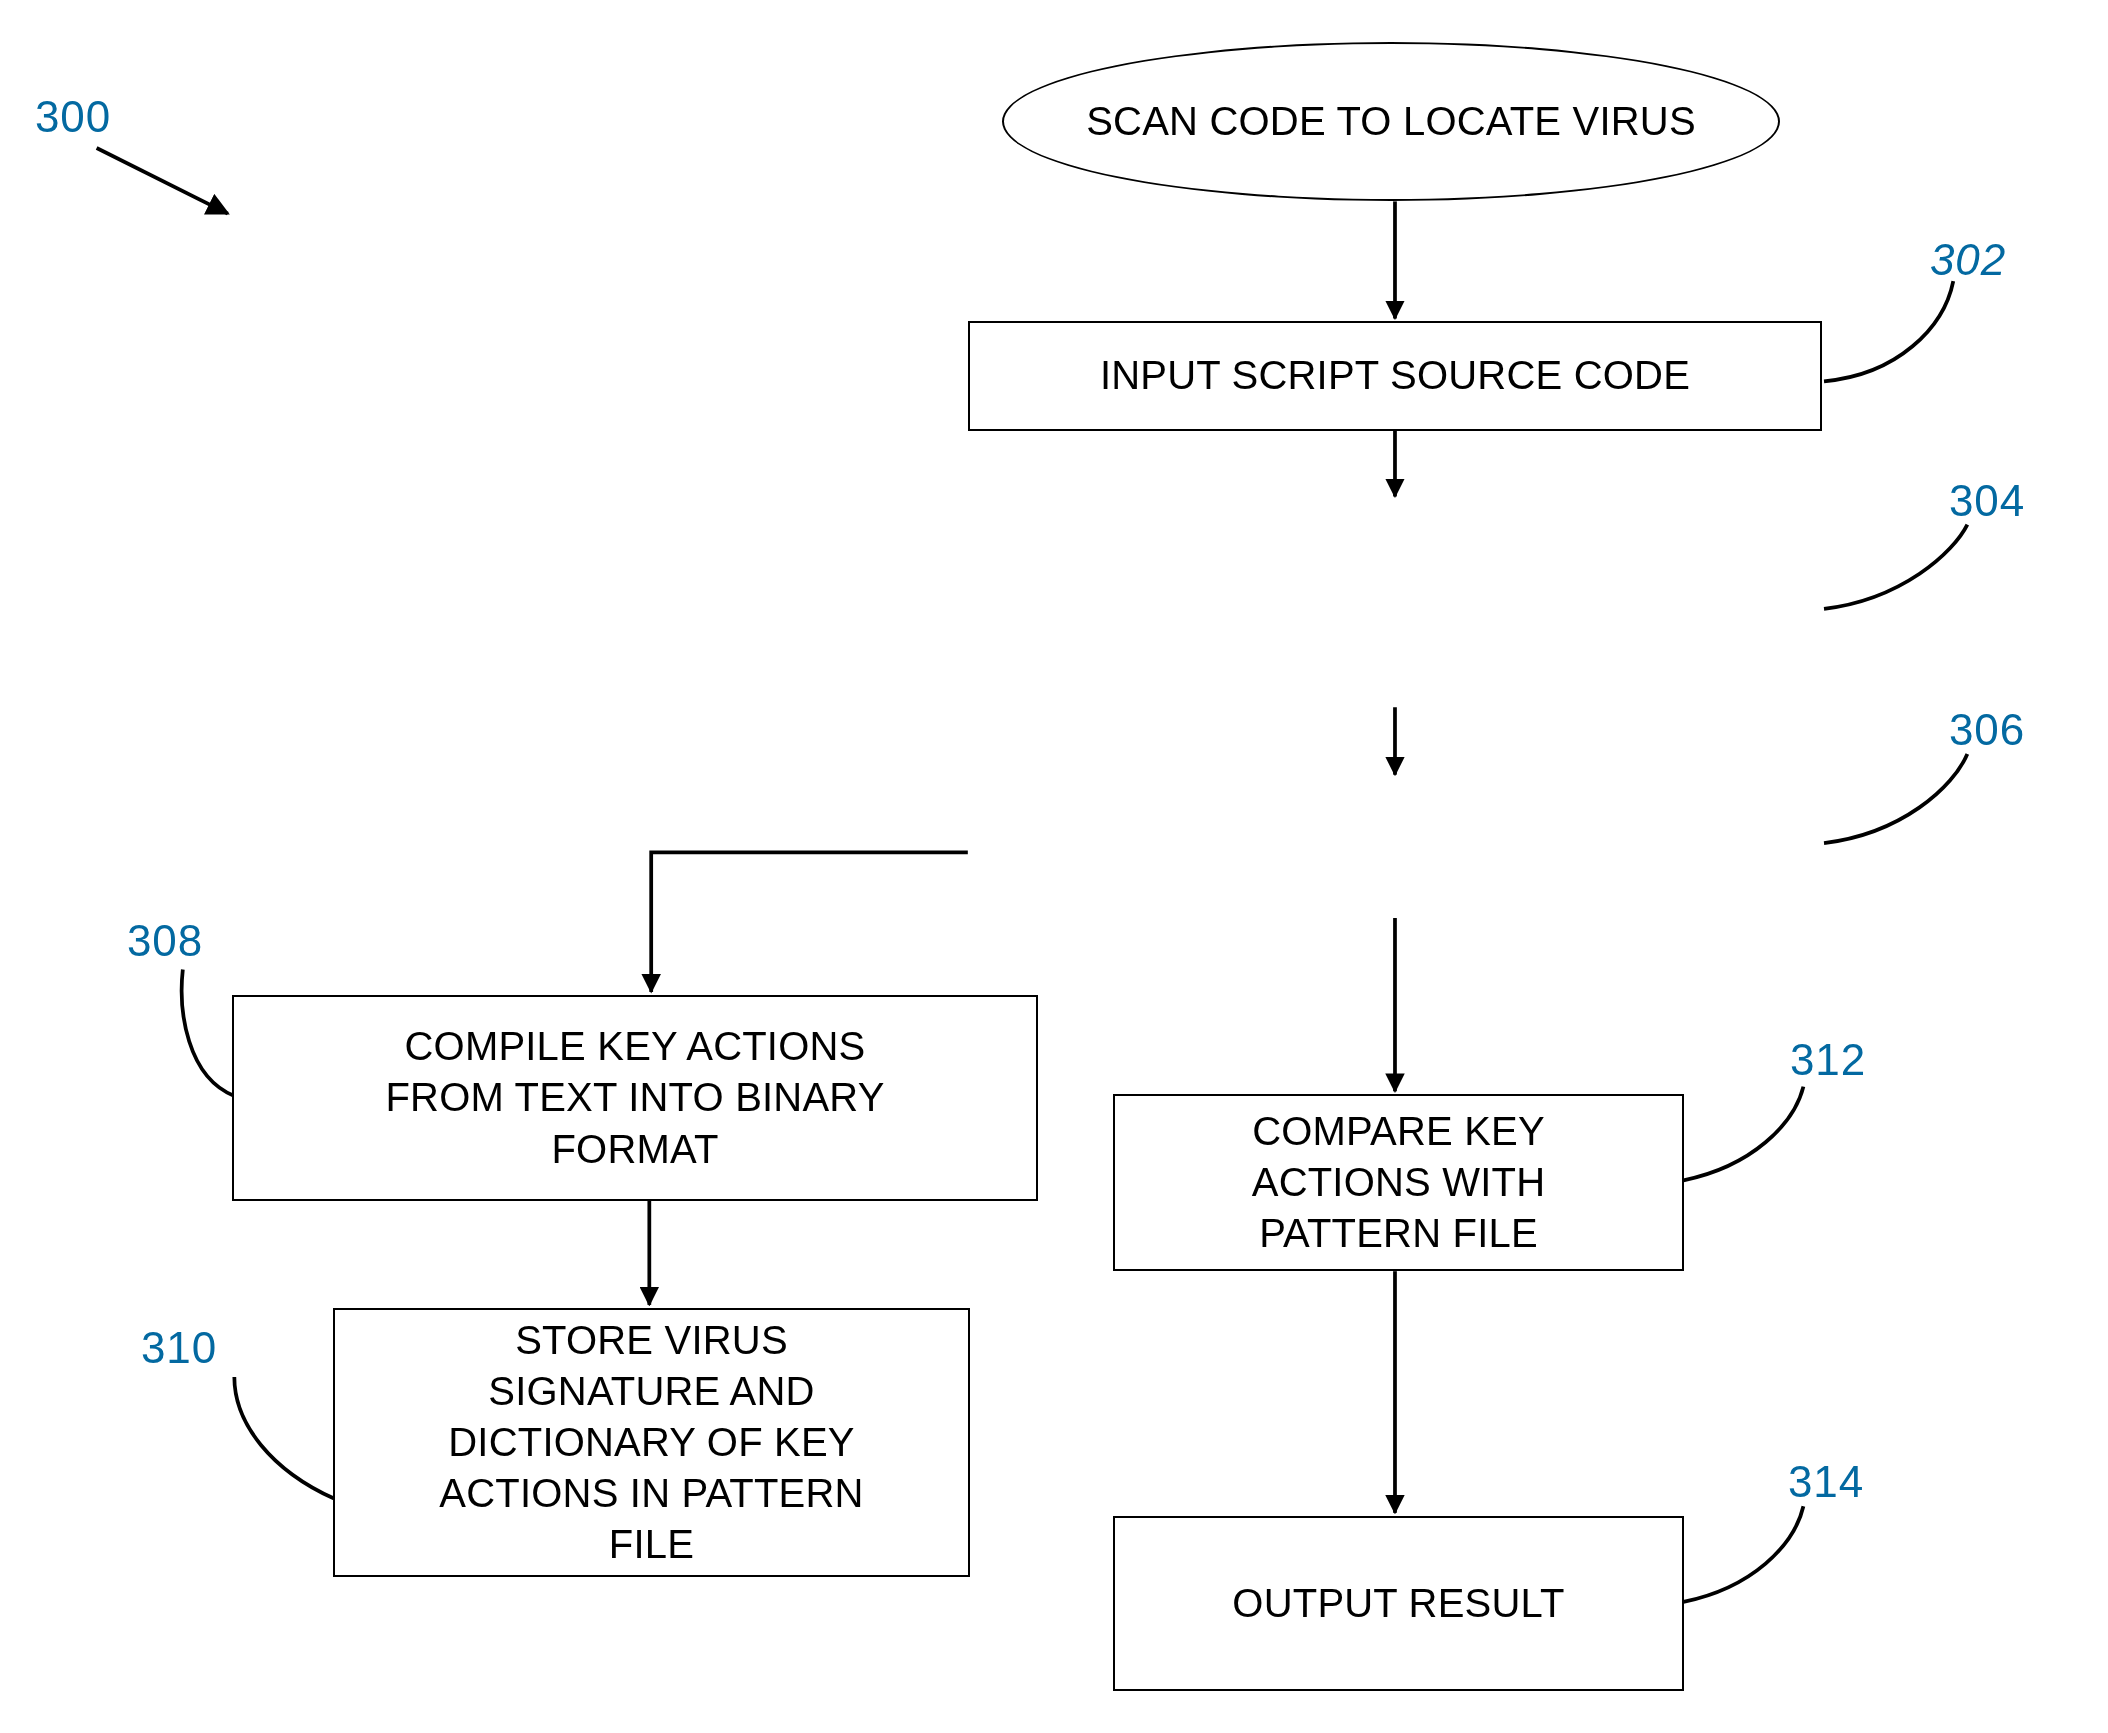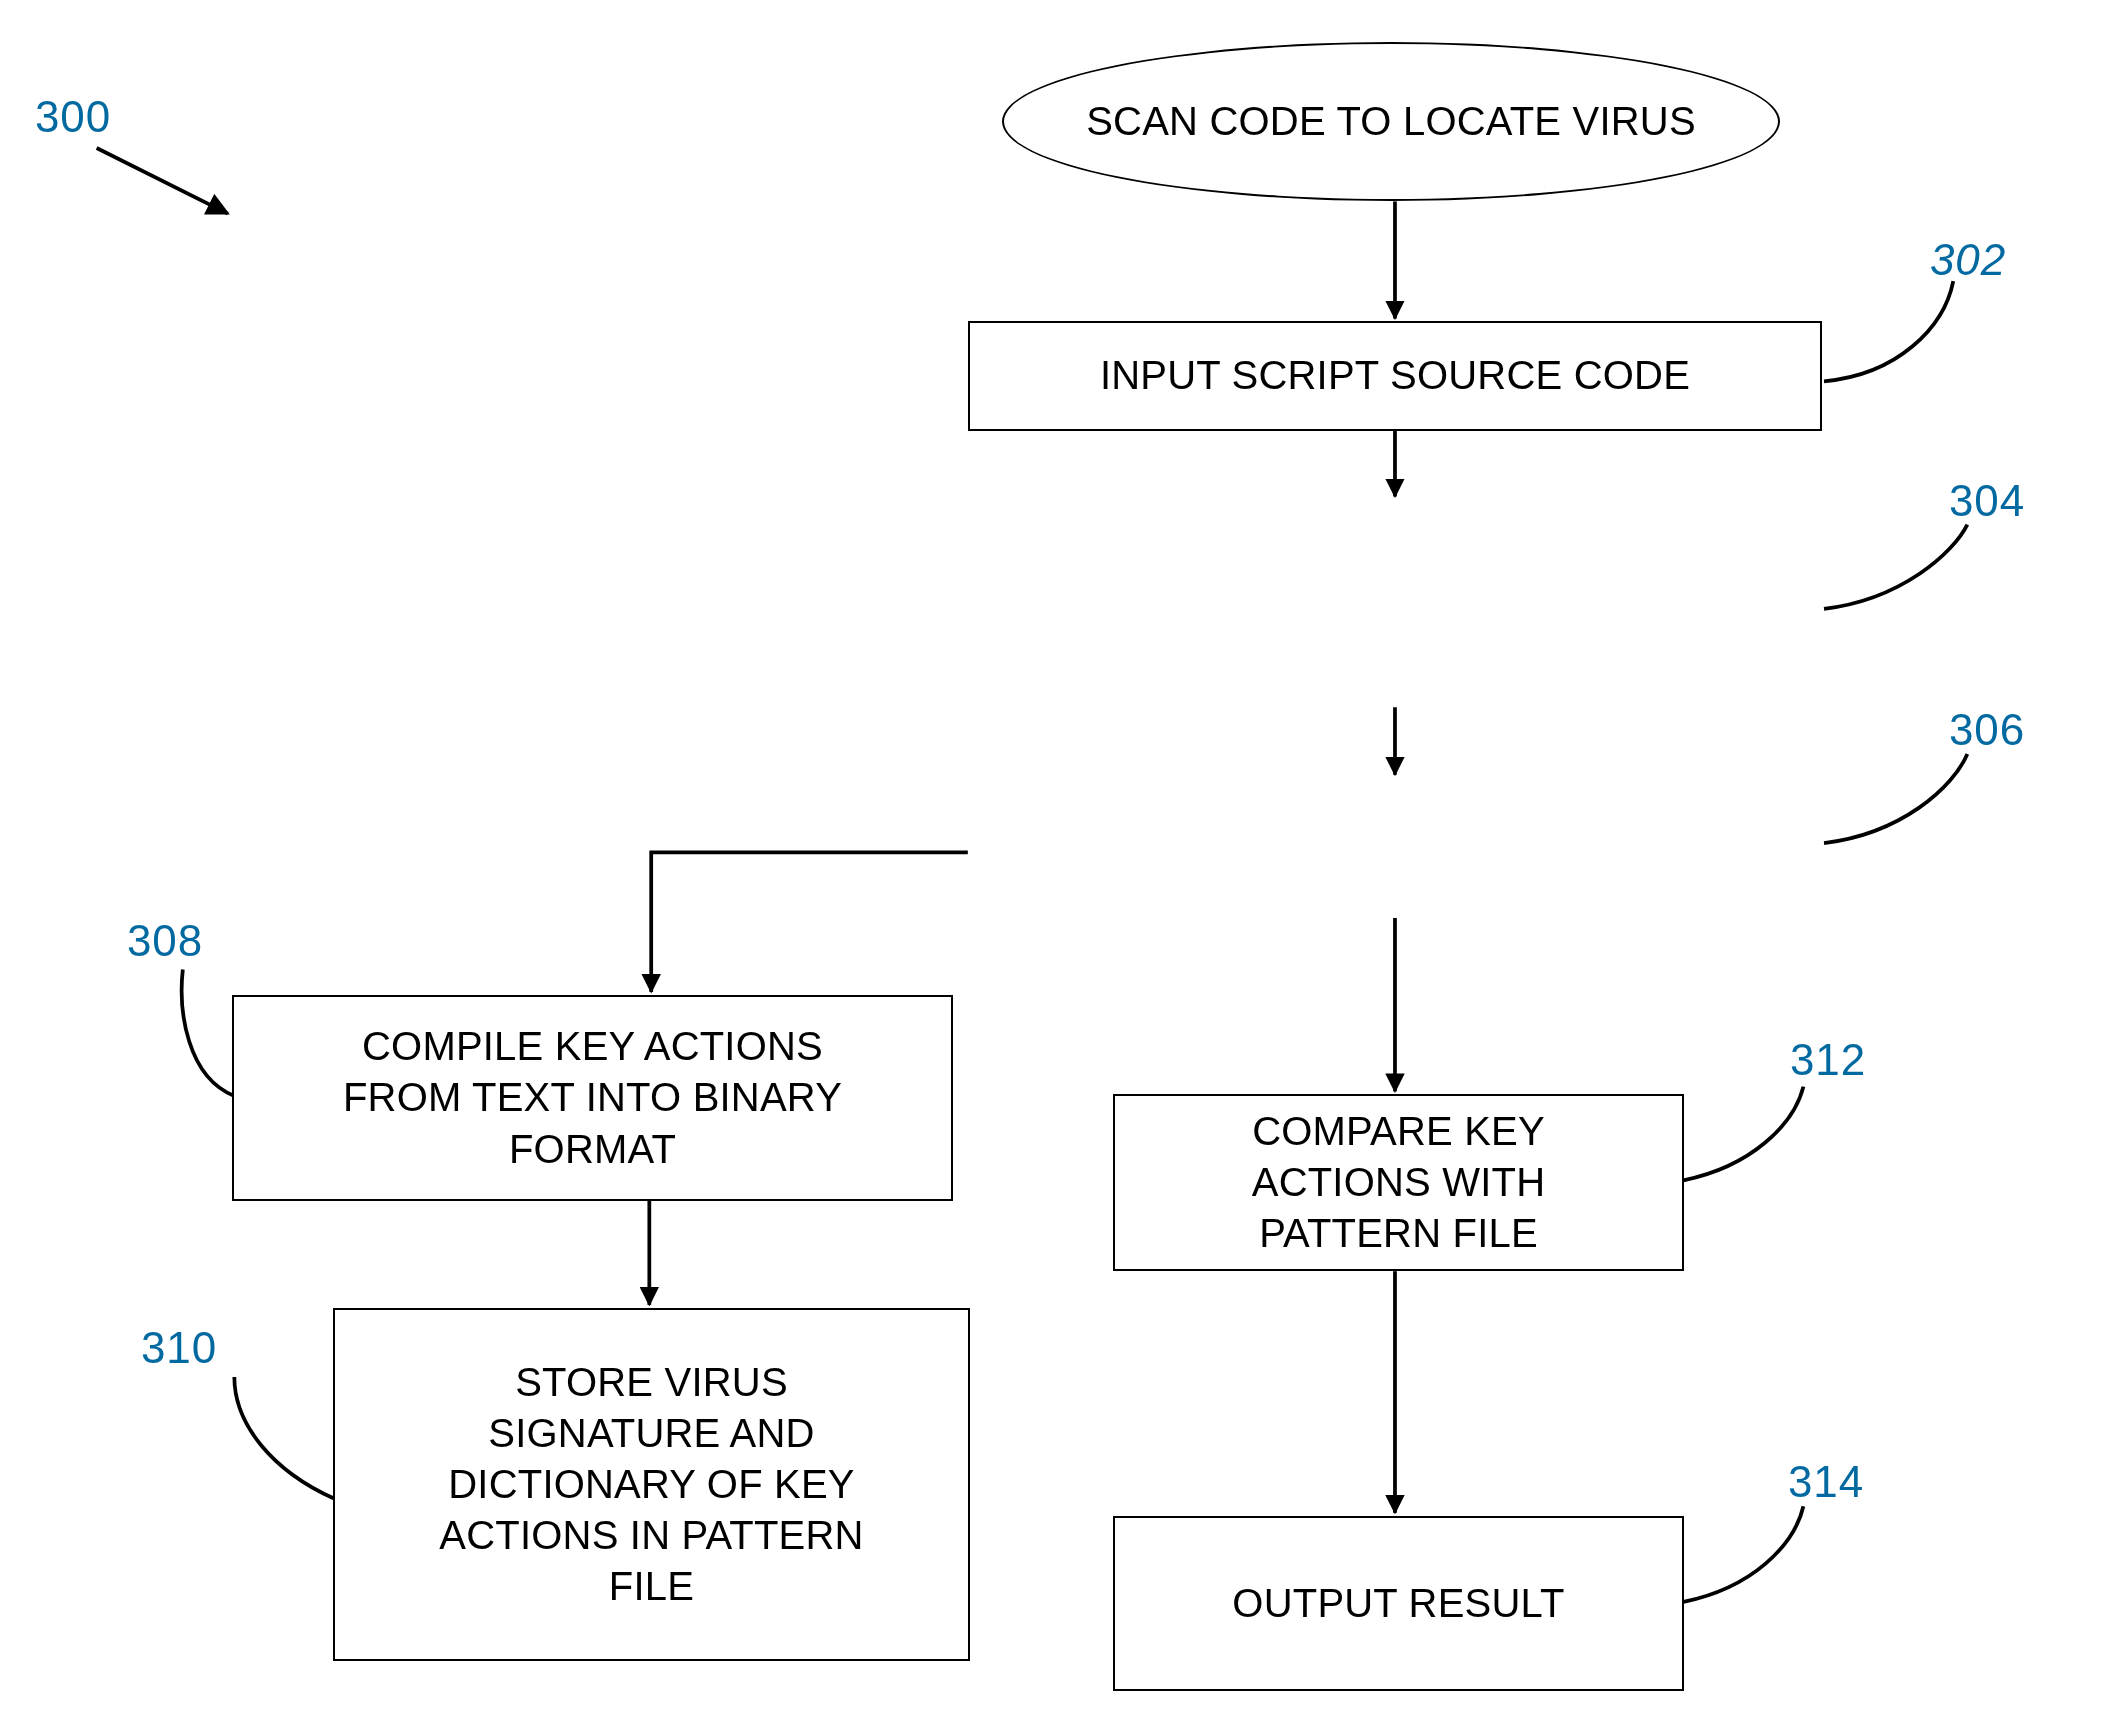--- a/index.html
+++ b/index.html
@@ -98,26 +98,26 @@
 
   <div class="node terminator" style="left:1002px; top:42px; width:778px; height:159px;">SCAN CODE TO LOCATE VIRUS</div>
 
   <div class="node process" style="left:968px; top:321px; width:854px; height:110px;">INPUT SCRIPT SOURCE CODE</div>
   <div class="ref-label" style="left:1930px; top:235px;font-style:italic;">302</div>
 
   <div class="ref-label" style="left:1949px; top:476px;">304</div>
 
   <div class="ref-label" style="left:1949px; top:705px;">306</div>
 
-  <div class="node process" style="left:232px; top:995px; width:721px; height:206px;">COMPILE KEY ACTIONS
+  <div class="node process" style="left:232px; top:995px; width:806px; height:206px;">COMPILE KEY ACTIONS
 FROM TEXT INTO BINARY
 FORMAT</div>
   <div class="ref-label" style="left:127px; top:916px;">308</div>
 
-  <div class="node process" style="left:333px; top:1308px; width:637px; height:353px;">STORE VIRUS
+  <div class="node process" style="left:333px; top:1308px; width:637px; height:269px;">STORE VIRUS
 SIGNATURE AND
 DICTIONARY OF KEY
 ACTIONS IN PATTERN
 FILE</div>
   <div class="ref-label" style="left:141px; top:1323px;">310</div>
 
   <div class="node process" style="left:1113px; top:1094px; width:571px; height:177px;">COMPARE KEY
 ACTIONS WITH
 PATTERN FILE</div>
   <div class="ref-label" style="left:1790px; top:1035px;">312</div>

